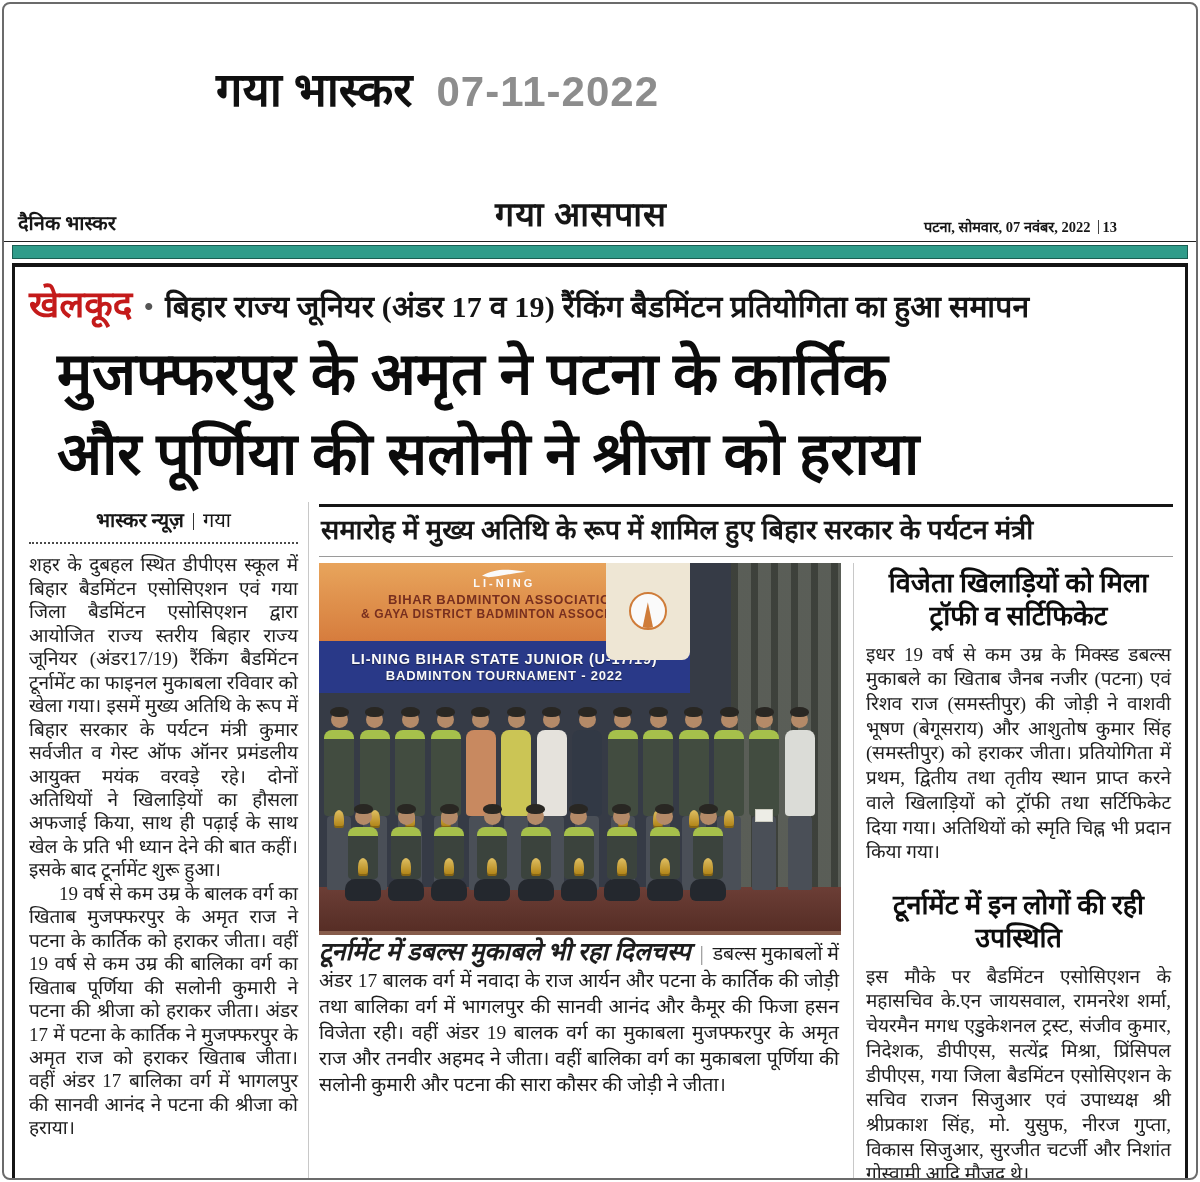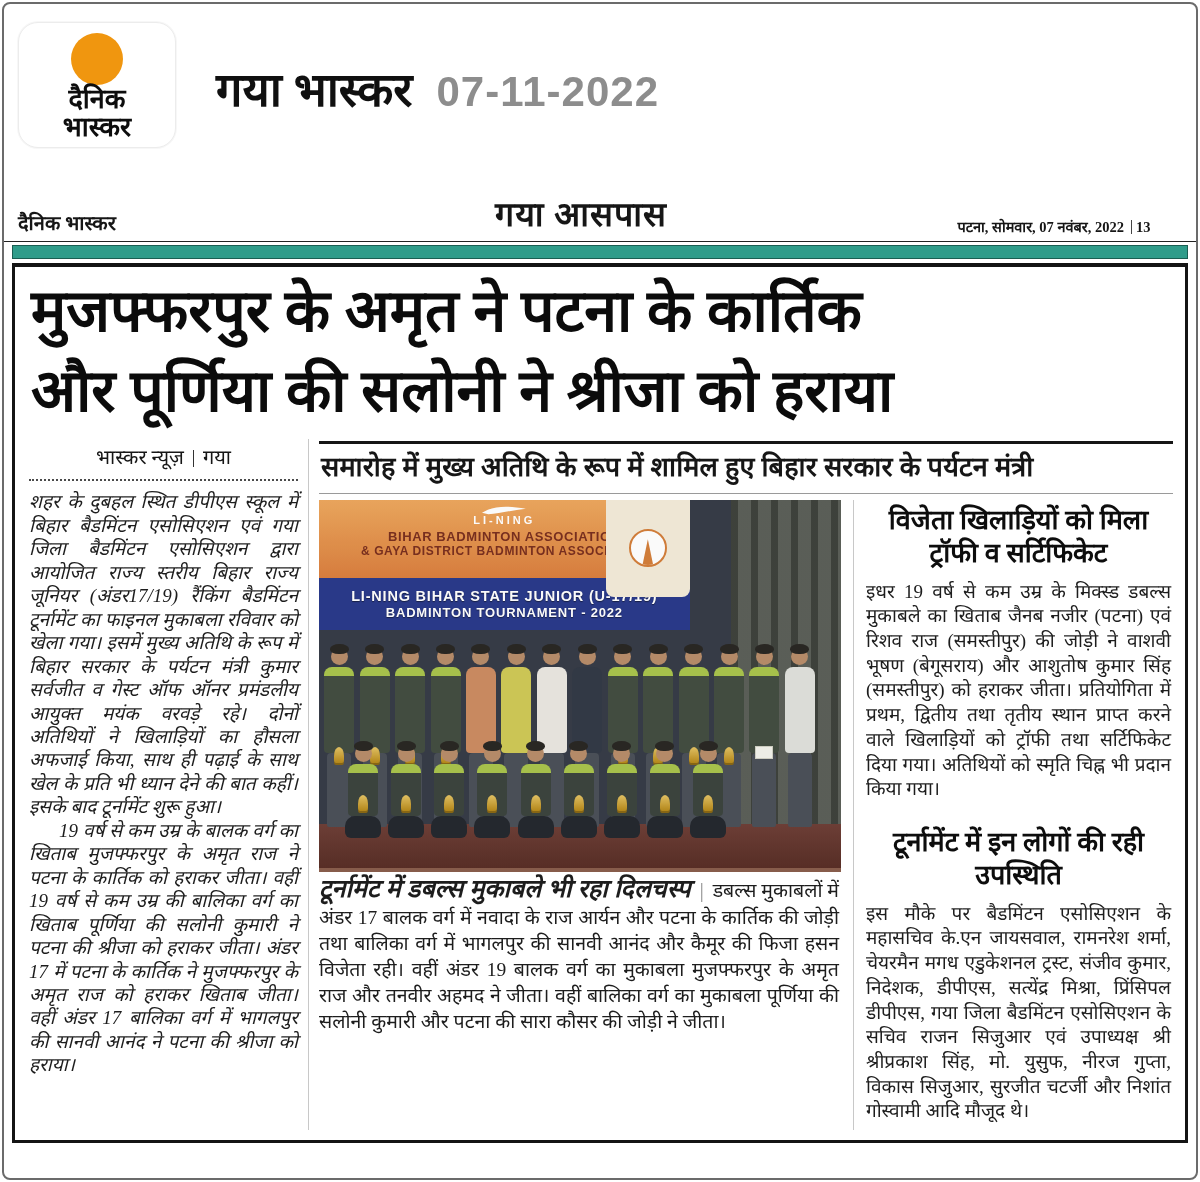--- a/index.html
+++ b/index.html
@@ -17,44 +17,44 @@
   .logo-line { font-weight:900; font-size:27px; line-height:1.03; color:#0d0d0d; letter-spacing:0; }
   .title-row { position:absolute; left:212px; top:52px; white-space:nowrap; }
   .title { font-size:47px; font-weight:800; color:#101010; }
   .date { font-size:42px; font-weight:700; color:#8d8d8d; margin-left:20px;
           font-family:"Liberation Sans", sans-serif; letter-spacing:1px; }
 
   
   .masthead { display:flex; align-items:flex-end; padding:0 12px 5px 14px; border-bottom:1px solid #222; }
   .mh-left { font-size:20px; font-weight:900; flex:0 0 220px; }
   .mh-center { flex:1; text-align:center; font-size:34px; font-weight:900; letter-spacing:1px; }
-  .mh-right { flex:0 0 260px; text-align:center; font-size:14.5px; font-weight:700; white-space:nowrap; }
+  .mh-right { flex:0 0 260px; text-align:left; font-size:14.5px; font-weight:700; white-space:nowrap; }
   .pgdiv { display:inline-block; width:1px; height:14px; background:#444; margin:0 4px 0 7px; vertical-align:-2px; }
   .mh-pageno { font-weight:900; }
   .tealbar { height:14px; margin:3px 8px 0 8px; background:#2f9c8a; border:1px solid #1a5e52; }
 
   
   .clip { margin:4px 8px 0 8px; border:3px solid #141414; border-top-width:4px; padding-bottom:10px; background:#fff; }
 
   .kicker { display:flex; align-items:baseline; gap:11px; padding:10px 14px 2px 14px; }
   .kicker-label { color:#c41a1a; font-size:37px; font-weight:900; }
   .kicker-bullet { color:#555; font-size:30px; line-height:1; }
   .kicker-text { font-size:30px; font-weight:800; color:#141414; letter-spacing:.2px; }
 
   .headline { margin:4px 16px 8px 16px; font-size:59px; font-weight:800; line-height:1.36; color:#0b0b0b; }
-  .headline span { display:block; }
+  .headline span { display:block;margin-left:26px; }
 
   .content { display:grid; grid-template-columns:282px 1fr; column-gap:10px; padding:0 12px; }
 
   
   .leftcol { border-right:1px solid #c8c8c8; padding:0 10px 6px 2px; }
   .byline { text-align:center; font-size:20px; padding:4px 0 9px 0; border-bottom:2px dotted #4a4a4a; margin-bottom:9px; }
-  .byline b { font-weight:400; }
+  .byline b { font-weight:700; }
   .byline-div { display:inline-block; width:1px; height:17px; background:#333; margin:0 9px; vertical-align:-3px; }
-  .para { font-size:19px; line-height:1.235; text-align:justify; color:#1d1d1d;font-style:italic; }
+  .para { font-size:19px; line-height:1.235; text-align:justify; color:#1d1d1d; }
   .para.indent { text-indent:30px; }
 
   
   .subheading { margin:2px 0 6px 0; padding:7px 2px 9px 2px; border-top:3px solid #161616; border-bottom:1px solid #9a9a9a;
                 font-size:27px; font-weight:800; line-height:1.2; letter-spacing:.2px; white-space:nowrap; overflow:hidden; }
   .inner { display:grid; grid-template-columns:1fr 320px; column-gap:12px; }
 
   
   .photocol { min-width:0; }
   .photo { position:relative; height:372px; overflow:hidden; background:#333845; filter:saturate(.92) contrast(.96); }
@@ -109,40 +109,40 @@
   .rc-h { text-align:center; font-size:27px; font-weight:900; line-height:1.22; margin:4px 0 10px 0; color:#0d0d0d; }
   .rc-h.second { margin-top:24px; }
   .rc-p { font-size:19px; line-height:1.3; text-align:justify; color:#1d1d1d; }
 </style>
 </head>
 <body>
 
 <div class="frame">
 
   <header class="top">
-    <div class="logo">
-      <span class="sun"></span>
-      <span class="logo-line">दैनिक</span>
-      <span class="logo-line">भास्कर</span>
-    </div>
     <div class="title-row">
       <span class="title">गया भास्कर</span>
       <span class="date">07-11-2022</span>
     </div>
   </header>
 
   <div class="masthead">
     <span class="mh-left">दैनिक भास्कर</span>
     <span class="mh-center">गया आसपास</span>
     <span class="mh-right"><span>पटना, सोमवार, 07 नवंबर, 2022</span><span class="pgdiv"></span><span class="mh-pageno">13</span></span>
   </div>
   <div class="tealbar"></div>
 
   <section class="clip">
 
+    <div class="kicker">
+      <span class="kicker-label">खेलकूद</span>
+      <span class="kicker-bullet">•</span>
+      <span class="kicker-text">बिहार राज्य जूनियर (अंडर 17 व 19) रैंकिंग बैडमिंटन प्रतियोगिता का हुआ समापन</span>
+    </div>
 
     <h1 class="headline">
       <span>मुजफ्फरपुर के अमृत ने पटना के कार्तिक</span>
       <span>और पूर्णिया की सलोनी ने श्रीजा को हराया</span>
     </h1>
 
     <div class="content">
 
       <aside class="leftcol">
         <div class="byline">

